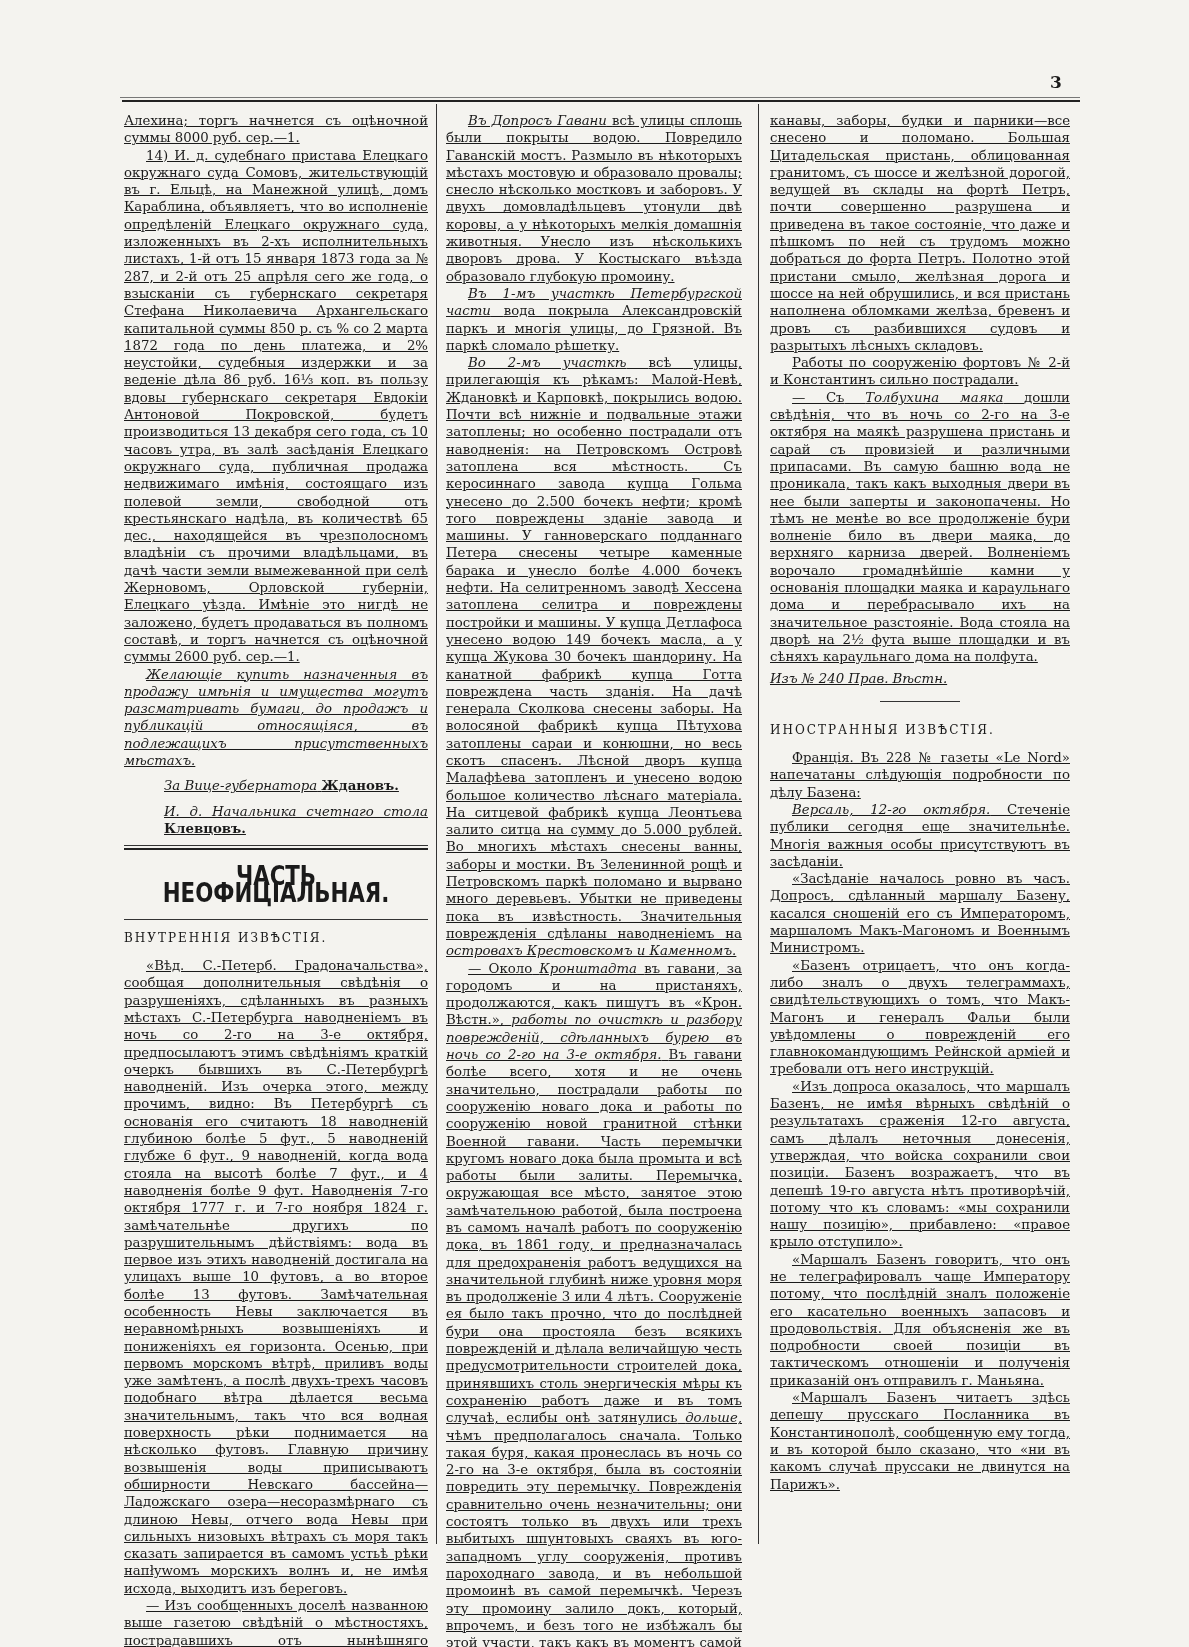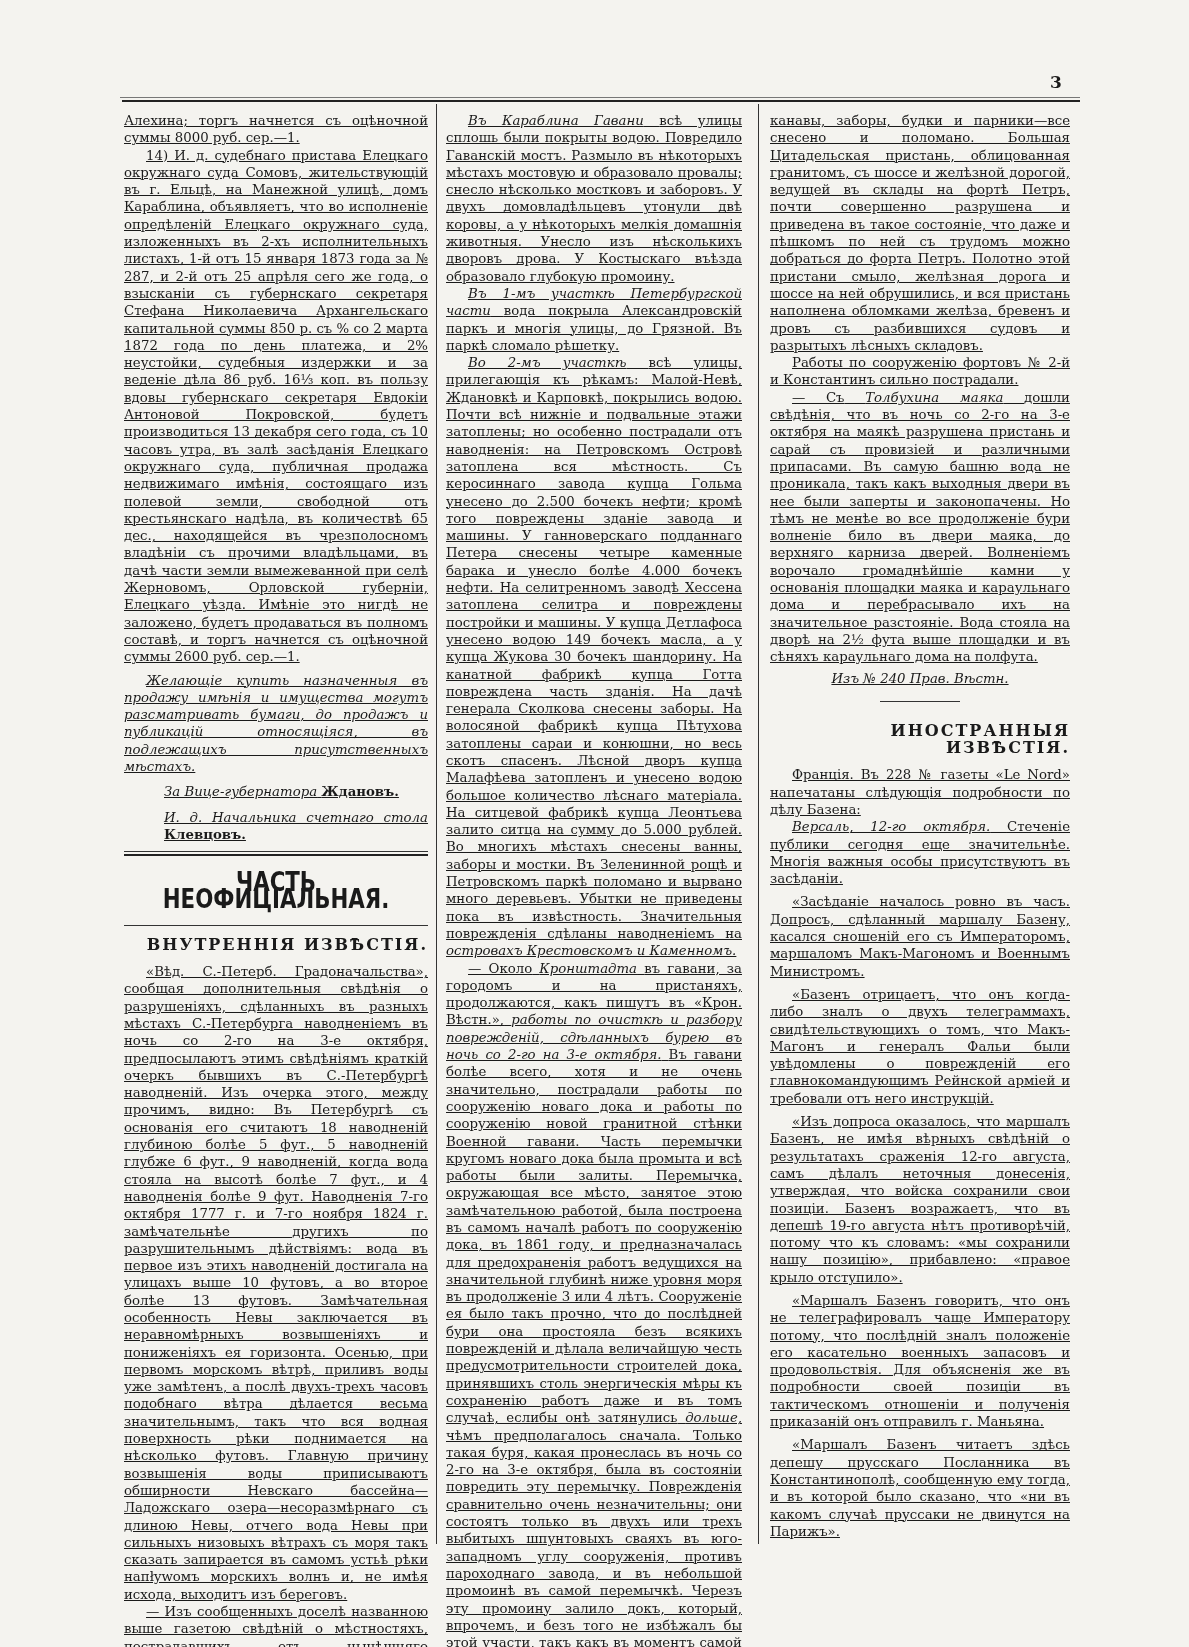--- a/index.html
+++ b/index.html
@@ -21,36 +21,36 @@
   .column {
     position: absolute; top: 112px;
     font-size: 13.3px; line-height: 17.3px;
     text-align: justify;
   }
   .col-left { left: 124px; width: 304px; }
   .col-mid { left: 446px; width: 296px; }
   .col-right { left: 770px; width: 300px; }
   p { margin: 0; text-indent: 0; text-decoration: underline; }
   p.ind { text-indent: 22px; }
-  p.gap { margin-top: 6px; }
+  p.gap { }
   .it { font-style: italic; }
   .sig { font-style: italic; margin-top: 8px; margin-left: 40px; }
   .sig b { font-style: normal; }
   .rule-thin { height: 1px; background: #333; margin: 8px 0 2px; }
   .rule-thick { height: 2px; background: #222; margin: 2px 0; }
   .section-title {
     font-family: "DejaVu Sans", "Liberation Sans", sans-serif;
     font-weight: bold; font-size: 26px; letter-spacing: 0px;
     text-align: center; margin: 18px 0 16px; transform: scaleX(0.82);
   }
   .sub-title {
-    font-weight: bold; font-size: 16px; letter-spacing: 2px;
-    text-align: right; margin: 10px 0 10px;
+    font-weight: normal; font-size: 12px; letter-spacing: 2px;
+    text-align: left; margin: 10px 0 10px;
   }
-  .attribution { text-align: center; font-style: italic; margin-top: 4px; }
+  .attribution { text-align: left; font-style: italic; margin-top: 4px; }
   .short-rule { width: 80px; height: 1px; background: #333; margin: 14px auto 20px; }
 </style>
 </head>
 <body>
 
 <div class="page-number">3</div>
 <div class="top-rule-thin"></div>
 <div class="top-rule-thick"></div>
 <div class="col-divider" style="left:436px"></div>
 <div class="col-divider" style="left:758px"></div>
@@ -77,21 +77,21 @@
     <span>— Изъ сообщенныхъ доселѣ названною выше газетою свѣдѣній о мѣстностяхъ, пострадавшихъ отъ нынѣшняго наводненія, видно между прочимъ, что особенно значительно потерпѣли</span>
     
     
     
     
   </p>
 </div>
 
 <div class="column col-mid">
   <p class="ind">
-    <span class="it">Въ Караблина Гавани</span>
+    <span class="it">Въ Допросъ Гавани</span>
     <span>всѣ улицы сплошь были покрыты водою. Повредило Гаванскій мостъ. Размыло въ нѣкоторыхъ мѣстахъ мостовую и образовало провалы; снесло нѣсколько мостковъ и заборовъ. У двухъ домовладѣльцевъ утонули двѣ коровы, а у нѣкоторыхъ мелкія домашнія животныя. Унесло изъ нѣсколькихъ дворовъ дрова. У Костыскаго въѣзда образовало глубокую промоину.</span>
   </p>
   <p class="ind">
     <span class="it">Въ 1-мъ участкѣ Петербургской части</span>
     <span>вода покрыла Александровскій паркъ и многія улицы, до Грязной. Въ паркѣ сломало рѣшетку.</span>
   </p>
   <p class="ind">
     <span class="it">Во 2-мъ участкѣ</span>
     <span>всѣ улицы, прилегающія къ рѣкамъ: Малой-Невѣ, Ждановкѣ и Карповкѣ, покрылись водою. Почти всѣ нижніе и подвальные этажи затоплены; но особенно пострадали отъ наводненія: на Петровскомъ Островѣ затоплена вся мѣстность. Съ керосиннаго завода купца Гольма унесено до 2.500 бочекъ нефти; кромѣ того повреждены зданіе завода и машины. У ганноверскаго подданнаго Петера снесены четыре каменные барака и унесло болѣе 4.000 бочекъ нефти. На селитренномъ заводѣ Хессена затоплена селитра и повреждены постройки и машины. У купца Детлафоса унесено водою 149 бочекъ масла, а у купца Жукова 30 бочекъ шандорину. На канатной фабрикѣ купца Готта повреждена часть зданія. На дачѣ генерала Сколкова снесены заборы. На волосяной фабрикѣ купца Пѣтухова затоплены сараи и конюшни, но весь скотъ спасенъ. Лѣсной дворъ купца Малафѣева затопленъ и унесено водою большое количество лѣснаго матеріала. На ситцевой фабрикѣ купца Леонтьева залито ситца на сумму до 5.000 рублей. Во многихъ мѣстахъ снесены ванны, заборы и мостки. Въ Зеленинной рощѣ и Петровскомъ паркѣ поломано и вырвано много деревьевъ. Убытки не приведены пока въ извѣстность. Значительныя поврежденія сдѣланы наводненіемъ на</span>
     <span class="it">островахъ Крестовскомъ и Каменномъ.</span>

